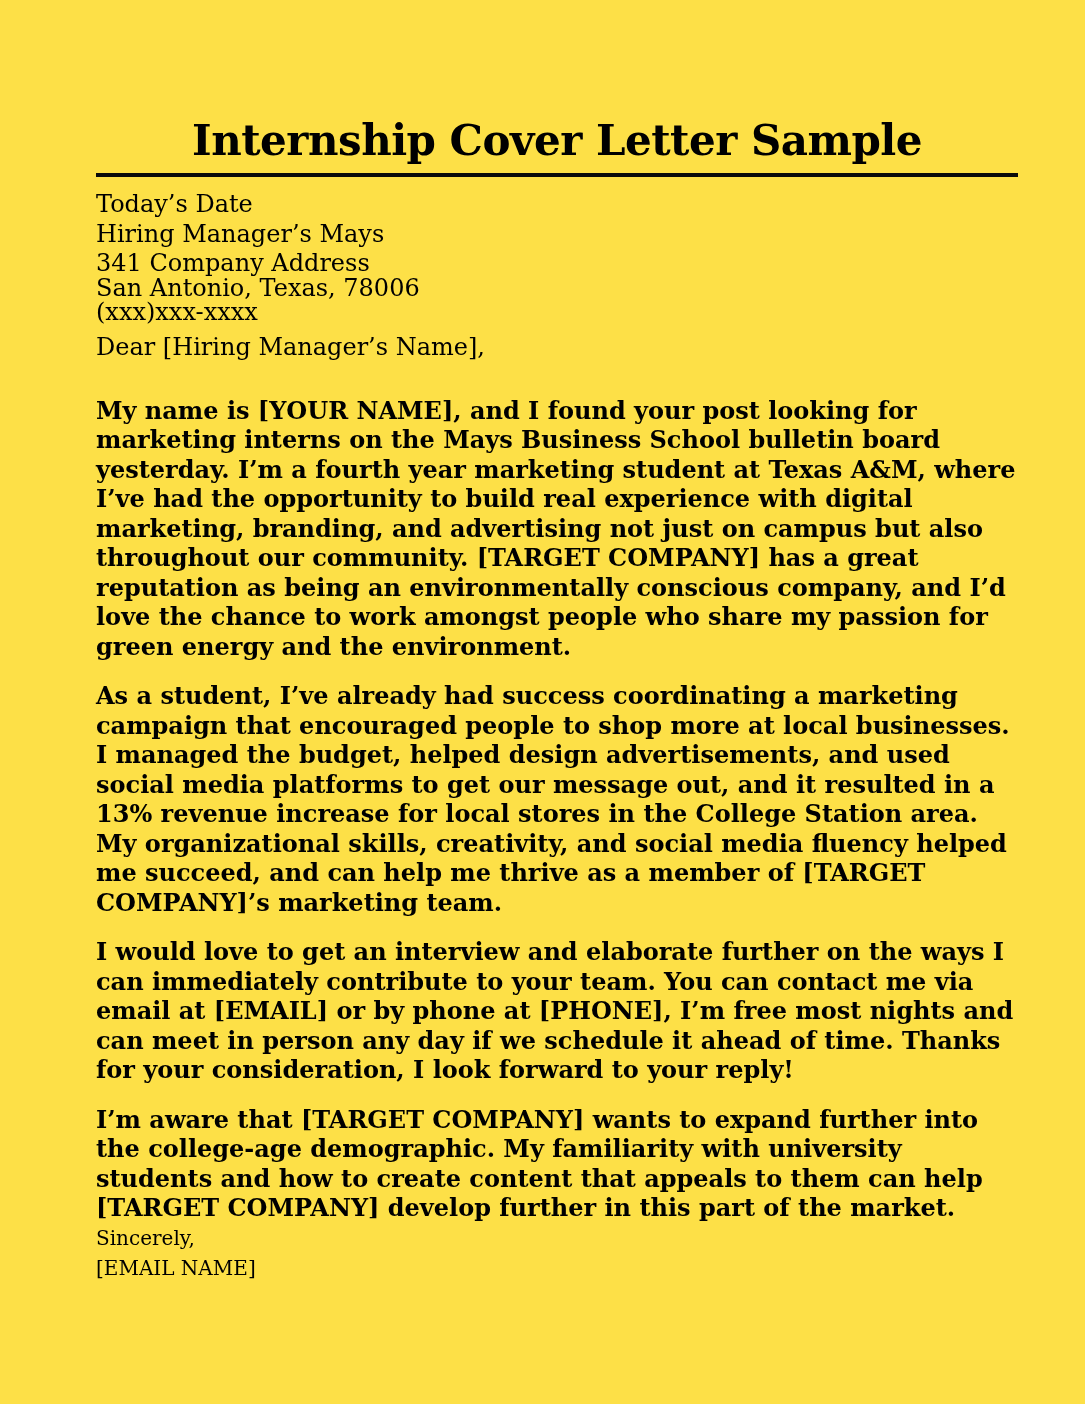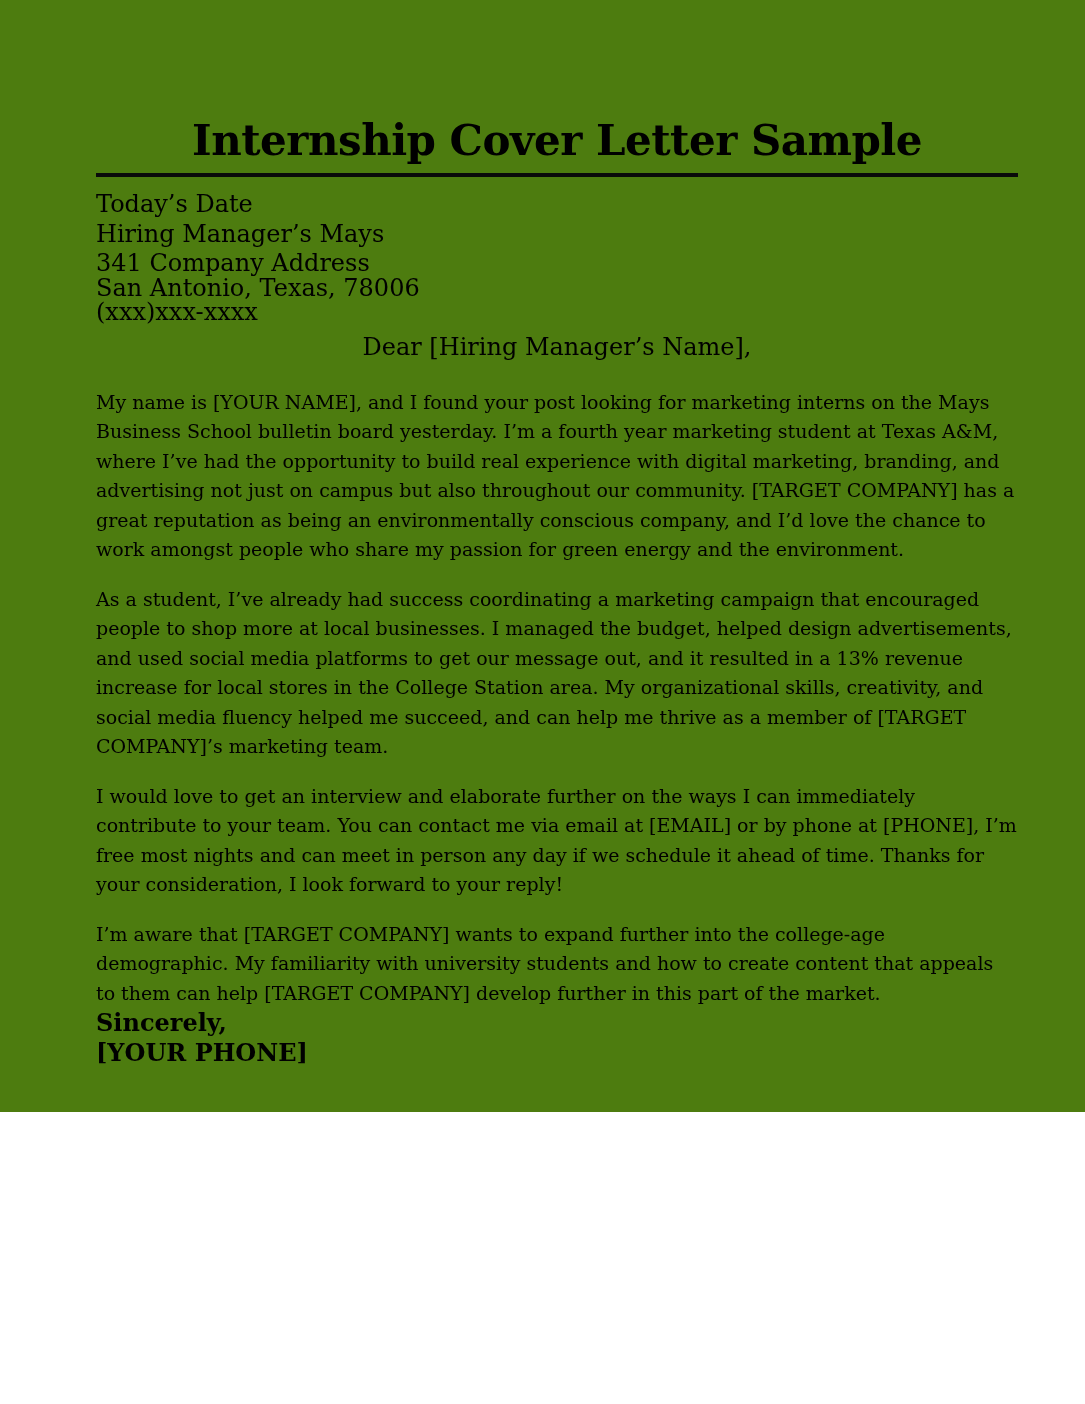--- a/index.html
+++ b/index.html
@@ -6,23 +6,23 @@
   html, body { background: #ffffff; }
   body {
     width: 1085px;
     height: 1404px;
     font-family: "DejaVu Serif", "Liberation Serif", serif;
     color: #000000;
     -webkit-font-smoothing: antialiased;
   }
   .page {
     width: 1085px;
-    height: 1112px;
+    height: 1404px;
     padding: 116px 67px 0 96px;
-    background: #4d7c0f;
+    background: #fde047;
     overflow: hidden;
   }
   
   .letter-header { text-align: center; }
   .letter-title {
     font-size: 42px;
     line-height: 50px;
     font-weight: 700;
     letter-spacing: -0.5px;
     color: #000000;
@@ -36,27 +36,27 @@
     border: none;
     height: 4px;
     background: #0a0a0a;
     margin-top: 7px;
     width: 100%;
   }
   
   .recipient { margin-top: 12px; font-size: 24px; }
   .recipient .single-line { line-height: 30px; }
   .company-block { margin-top: 2px; line-height: 24.5px; }
-  .salutation { margin-top: 7px; line-height: 30px; text-align: center; }
+  .salutation { margin-top: 7px; line-height: 30px; }
   
-  .letter-body { margin-top: 26px; font-size: 19px; }
+  .letter-body { margin-top: 34px; font-size: 24px; font-weight: bold; }
   .letter-body p { line-height: 29.5px; margin-bottom: 20px; }
   .letter-body p:last-child { margin-bottom: 0; }
   
-  .closing { font-size: 24px; font-weight: bold; }
+  .closing { font-size: 20px; }
   .closing p { line-height: 30px; }
 </style>
 </head>
 <body>
 
 <div class="page">
 
   <header class="letter-header">
     <h1 class="letter-title">Internship Cover Letter Sample</h1>
   </header>
@@ -78,16 +78,16 @@
 
   <section class="letter-body">
     <p>My name is [YOUR NAME], and I found your post looking for marketing interns on the Mays Business School bulletin board yesterday. I’m a fourth year marketing student at Texas A&amp;M, where I’ve had the opportunity to build real experience with digital marketing, branding, and advertising not just on campus but also throughout our community. [TARGET COMPANY] has a great reputation as being an environmentally conscious company, and I’d love the chance to work amongst people who share my passion for green energy and the environment.</p>
     <p>As a student, I’ve already had success coordinating a marketing campaign that encouraged people to shop more at local businesses. I managed the budget, helped design advertisements, and used social media platforms to get our message out, and it resulted in a 13% revenue increase for local stores in the College Station area. My organizational skills, creativity, and social media fluency helped me succeed, and can help me thrive as a member of [TARGET COMPANY]’s marketing team.</p>
     <p>I would love to get an interview and elaborate further on the ways I can immediately contribute to your team. You can contact me via email at [EMAIL] or by phone at [PHONE], I’m free most nights and can meet in person any day if we schedule it ahead of time. Thanks for your consideration, I look forward to your reply!</p>
     <p>I’m aware that [TARGET COMPANY] wants to expand further into the college-age demographic. My familiarity with university students and how to create content that appeals to them can help [TARGET COMPANY] develop further in this part of the market.</p>
   </section>
 
   <section class="closing">
     <p>Sincerely,</p>
-    <p>[YOUR PHONE]</p>
+    <p>[EMAIL NAME]</p>
   </section>
 
 </div>
 
 </body></html>

